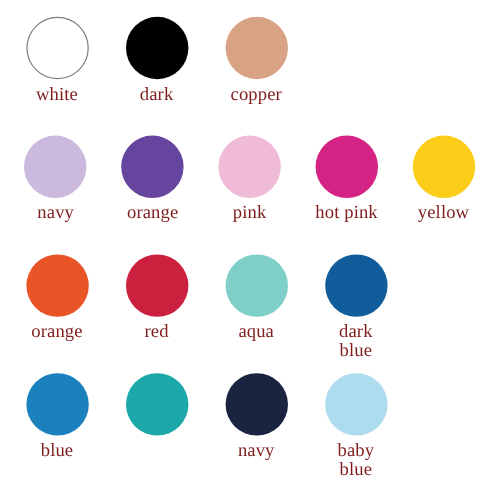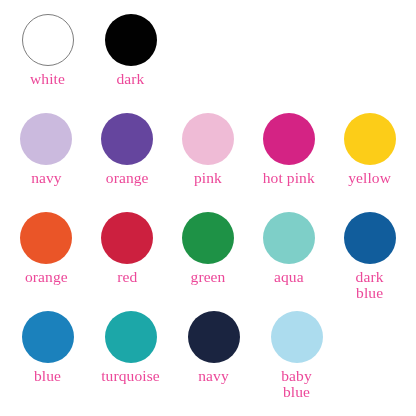--- a/index.html
+++ b/index.html
@@ -46,35 +46,39 @@
   }
   .swatch-dot.outlined {
     border: 1px solid #7d7d7d;
   }
   .swatch-label {
     font-size: 15.5px;
     line-height: 16px;
     text-align: center;
     letter-spacing: 0.1px;
     white-space: pre-line;
-    color: #ec4899;
+    color: #7f1d1d;
   }
 </style>
 </head>
 <body>
 
 <div class="swatch-chart">
   <div class="swatch-row">
     <div class="swatch-cell">
       <div class="swatch-dot outlined" style="background-color: rgb(255, 255, 255);"></div>
       <div class="swatch-label">white</div>
     </div>
     <div class="swatch-cell">
       <div class="swatch-dot" style="background-color: rgb(1, 1, 1);"></div>
       <div class="swatch-label">dark</div>
+    </div>
+    <div class="swatch-cell">
+      <div class="swatch-dot" style="background-color: rgb(215, 163, 132);"></div>
+      <div class="swatch-label">copper</div>
     </div>
   </div>
 
   <div class="swatch-row">
     <div class="swatch-cell">
       <div class="swatch-dot" style="background-color: rgb(203, 186, 222);"></div>
       <div class="swatch-label">navy</div>
     </div>
     <div class="swatch-cell">
       <div class="swatch-dot" style="background-color: rgb(101, 69, 158);"></div>
@@ -97,42 +101,37 @@
   <div class="swatch-row">
     <div class="swatch-cell">
       <div class="swatch-dot" style="background-color: rgb(234, 85, 40);"></div>
       <div class="swatch-label">orange</div>
     </div>
     <div class="swatch-cell">
       <div class="swatch-dot" style="background-color: rgb(204, 32, 63);"></div>
       <div class="swatch-label">red</div>
     </div>
     <div class="swatch-cell">
-      <div class="swatch-dot" style="background-color: rgb(30, 146, 70);"></div>
-      <div class="swatch-label">green</div>
-    </div>
-    <div class="swatch-cell">
       <div class="swatch-dot" style="background-color: rgb(126, 207, 200);"></div>
       <div class="swatch-label">aqua</div>
     </div>
     <div class="swatch-cell">
       <div class="swatch-dot" style="background-color: rgb(17, 93, 156);"></div>
       <div class="swatch-label">dark
 blue</div>
     </div>
   </div>
 
   <div class="swatch-row">
     <div class="swatch-cell">
       <div class="swatch-dot" style="background-color: rgb(27, 129, 188);"></div>
       <div class="swatch-label">blue</div>
     </div>
     <div class="swatch-cell">
       <div class="swatch-dot" style="background-color: rgb(28, 167, 168);"></div>
-      <div class="swatch-label">turquoise</div>
     </div>
     <div class="swatch-cell">
       <div class="swatch-dot" style="background-color: rgb(26, 36, 64);"></div>
       <div class="swatch-label">navy</div>
     </div>
     <div class="swatch-cell">
       <div class="swatch-dot" style="background-color: rgb(172, 220, 238);"></div>
       <div class="swatch-label">baby
 blue</div>
     </div>

